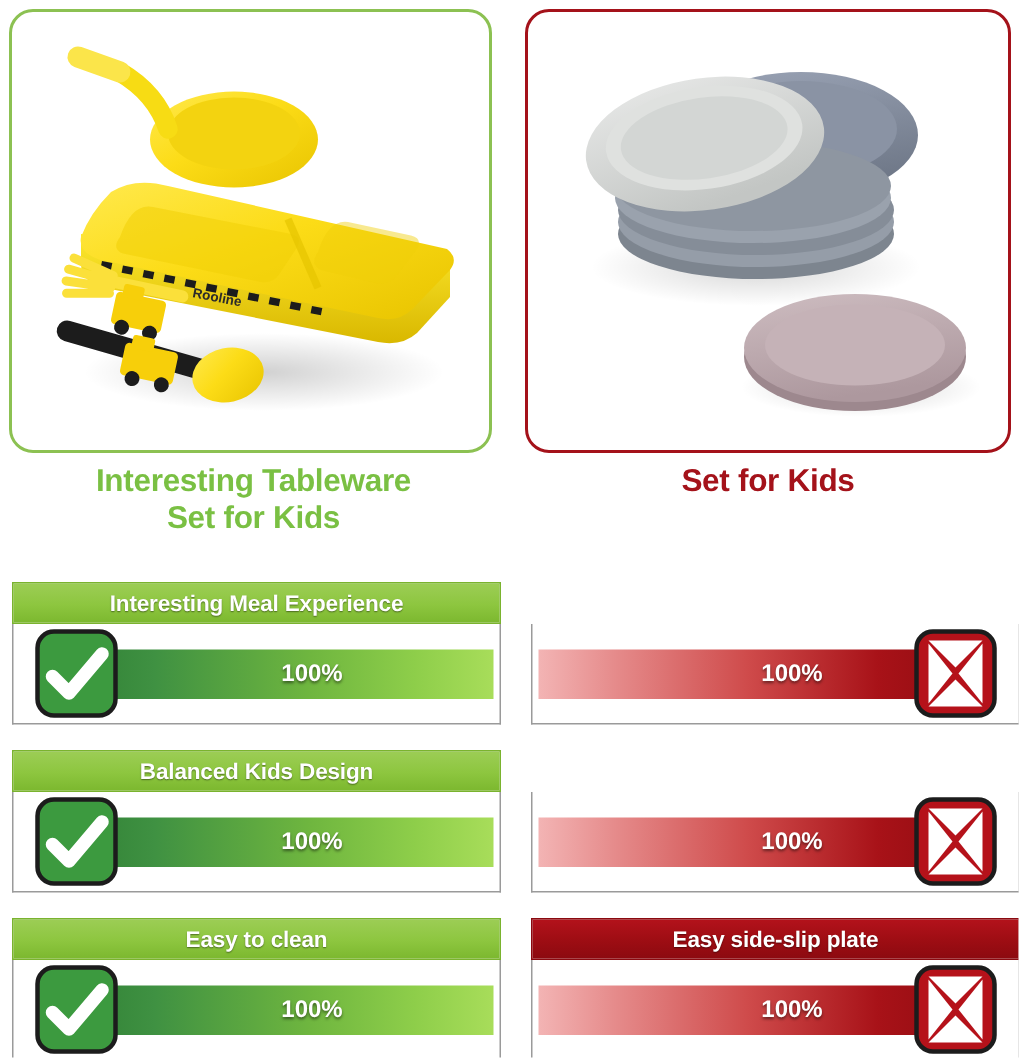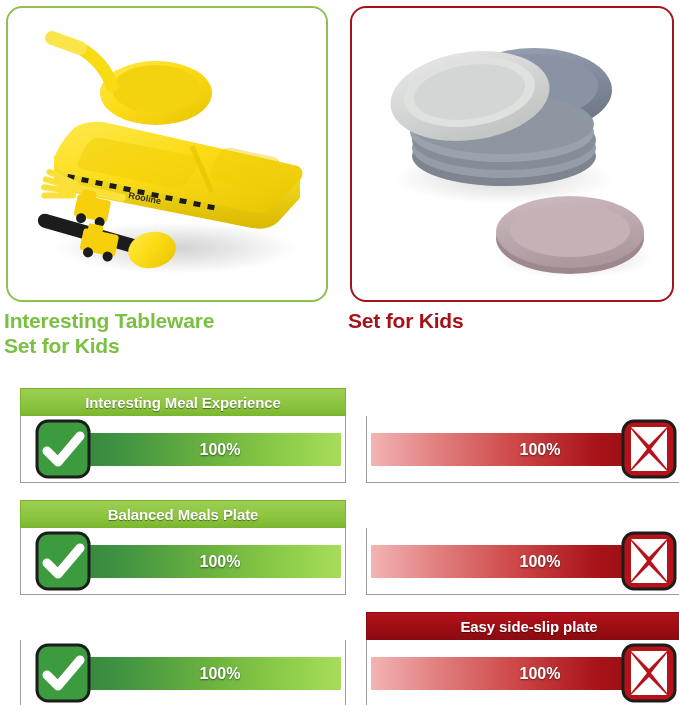--- a/index.html
+++ b/index.html
@@ -31,29 +31,29 @@
 
   
   .vs-badge{
     position:absolute;left:286px;top:78px;width:108px;height:112px;z-index:8;
   }
   .vs-svg{width:100%;height:100%;display:block;}
 
   
   .titles{position:absolute;left:0;top:308px;width:679px;height:68px;}
   .title{
-    position:absolute;top:0;text-align:left;
+    position:absolute;top:0;text-align:center;
     font-size:21px;font-weight:bold;line-height:25px;
     letter-spacing:-0.2px;
   }
   .title-left{left:4px;width:330px;color:#7ac043;}
   .title-right{left:348px;width:328px;color:#a4121a;}
 
   
-  .rows{position:absolute;left:16px;top:388px;width:601px;height:317px;}
+  .rows{position:absolute;left:4px;top:388px;width:601px;height:317px;}
   .row{position:absolute;width:679px;height:95px;}
   .row-0{top:0;}
   .row-1{top:112px;}
   .row-2{top:224px;}
 
   .card{position:absolute;top:0;width:326px;height:95px;}
   .card-left{left:4px;}
   .card-right{left:350px;}
 
   .card-head{
@@ -287,21 +287,21 @@
             <polygon points="10,8 28,26 46,8" fill="#ffffff"></polygon>
             <polygon points="10,52 28,34 46,52" fill="#ffffff"></polygon>
           </svg>
         </div>
       </div>
     </div>
   </div>
 
   <div class="row row-1">
     <div class="card card-left">
-      <div class="card-head head-green">Balanced Meals Plate</div>
+      <div class="card-head head-green">Balanced Kids Design</div>
       <div class="card-body">
         <div class="bar bar-green">
           <span class="bar-pct">100%</span>
         </div>
         <div class="badge-icon badge-check">
           <svg viewBox="0 0 56 60">
             <rect x="2" y="2" width="52" height="56" rx="11" fill="#3c9a3f" stroke="#1c1c1c" stroke-width="3"></rect>
             <path d="M12,32 L23,43 L45,17" stroke="#ffffff" stroke-width="9" fill="none" stroke-linecap="round" stroke-linejoin="round"></path>
           </svg>
         </div>
@@ -320,20 +320,21 @@
             <polygon points="10,8 28,26 46,8" fill="#ffffff"></polygon>
             <polygon points="10,52 28,34 46,52" fill="#ffffff"></polygon>
           </svg>
         </div>
       </div>
     </div>
   </div>
 
   <div class="row row-2">
     <div class="card card-left">
+      <div class="card-head head-green">Easy to clean</div>
       <div class="card-body">
         <div class="bar bar-green">
           <span class="bar-pct">100%</span>
         </div>
         <div class="badge-icon badge-check">
           <svg viewBox="0 0 56 60">
             <rect x="2" y="2" width="52" height="56" rx="11" fill="#3c9a3f" stroke="#1c1c1c" stroke-width="3"></rect>
             <path d="M12,32 L23,43 L45,17" stroke="#ffffff" stroke-width="9" fill="none" stroke-linecap="round" stroke-linejoin="round"></path>
           </svg>
         </div>

